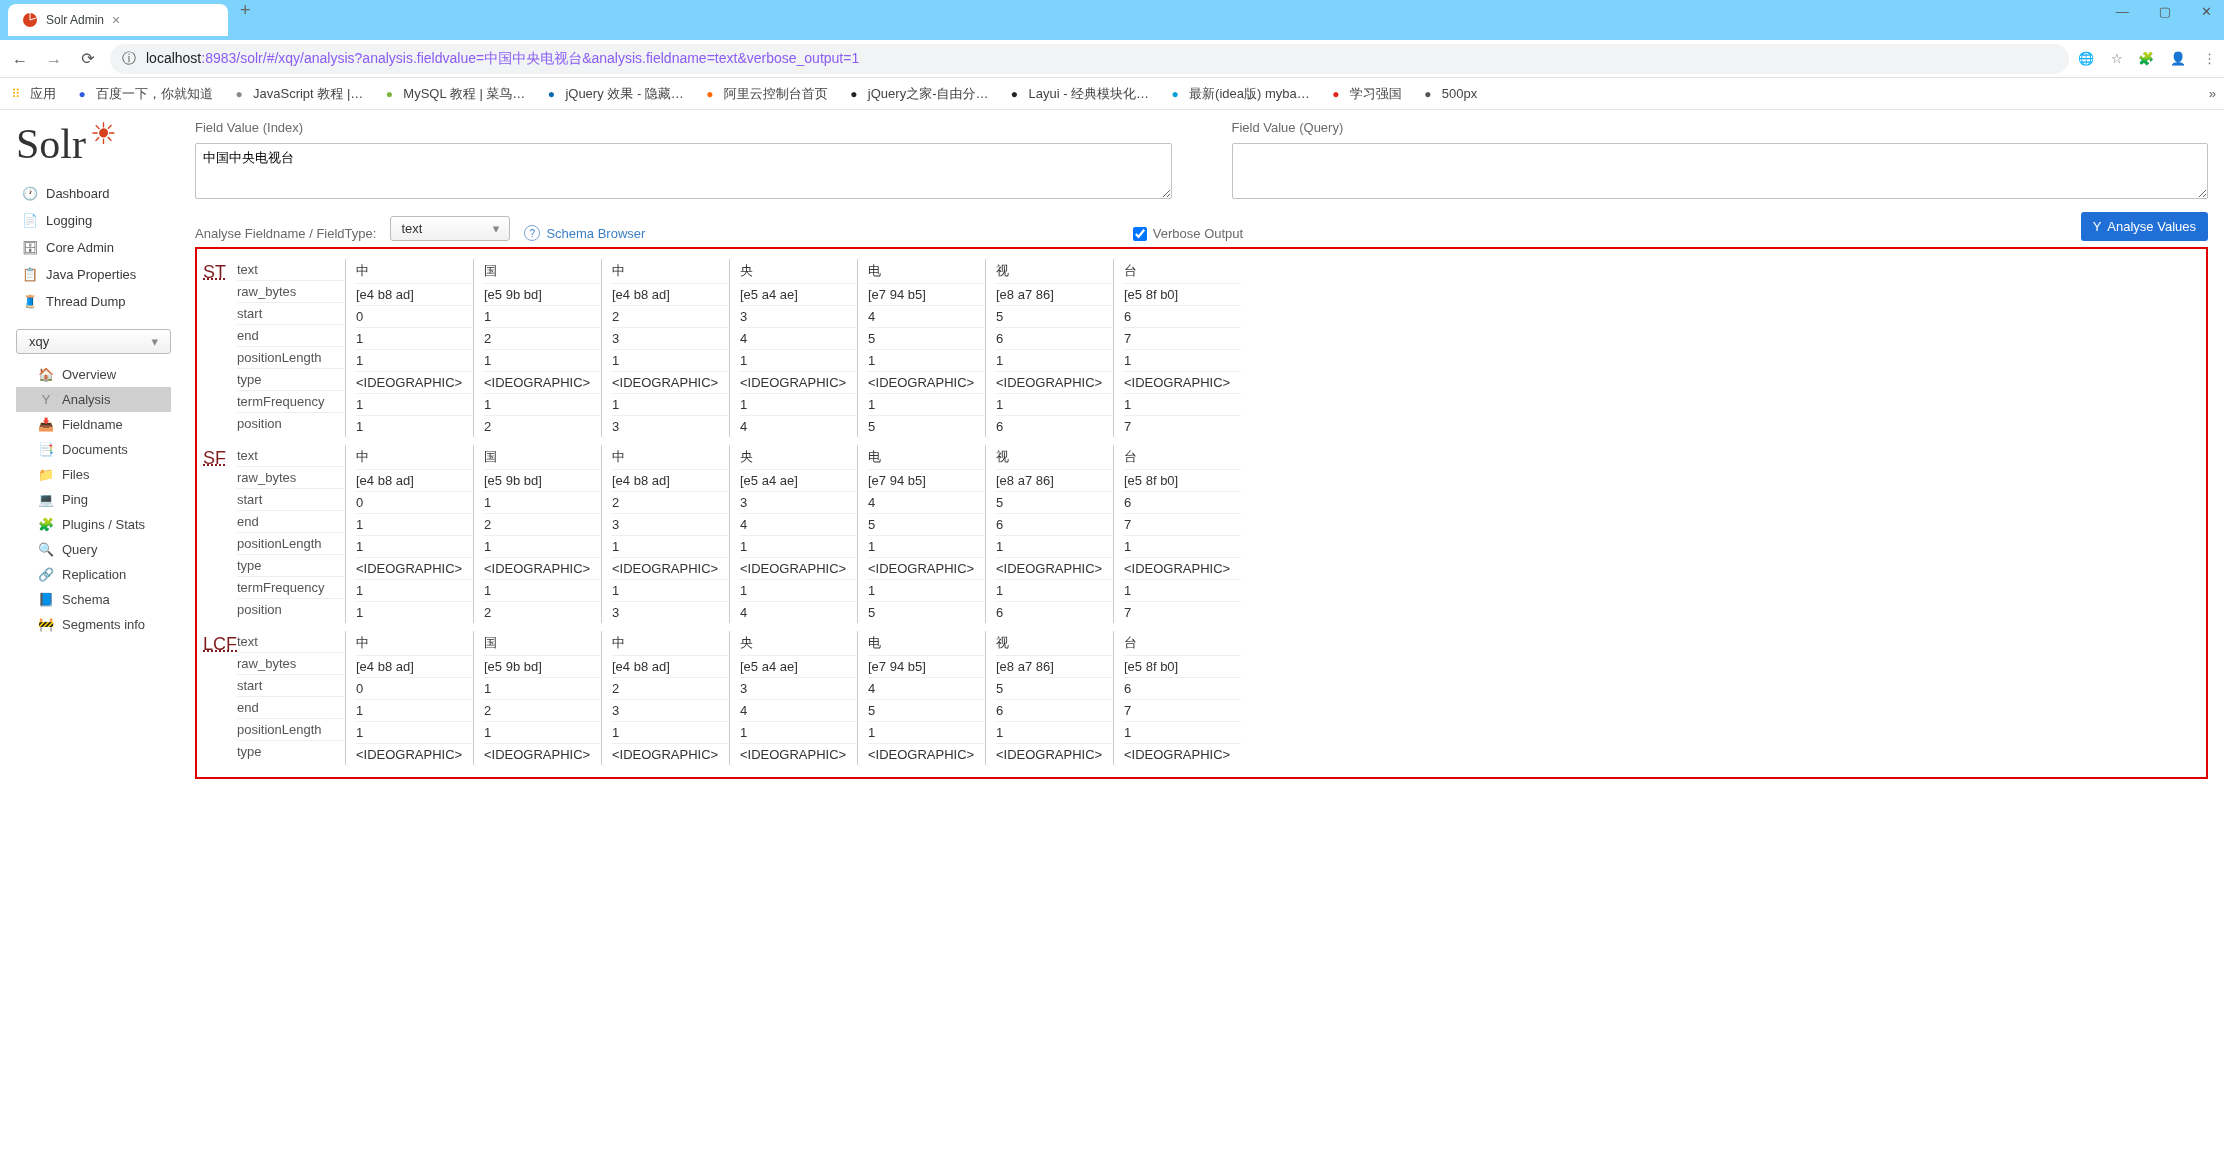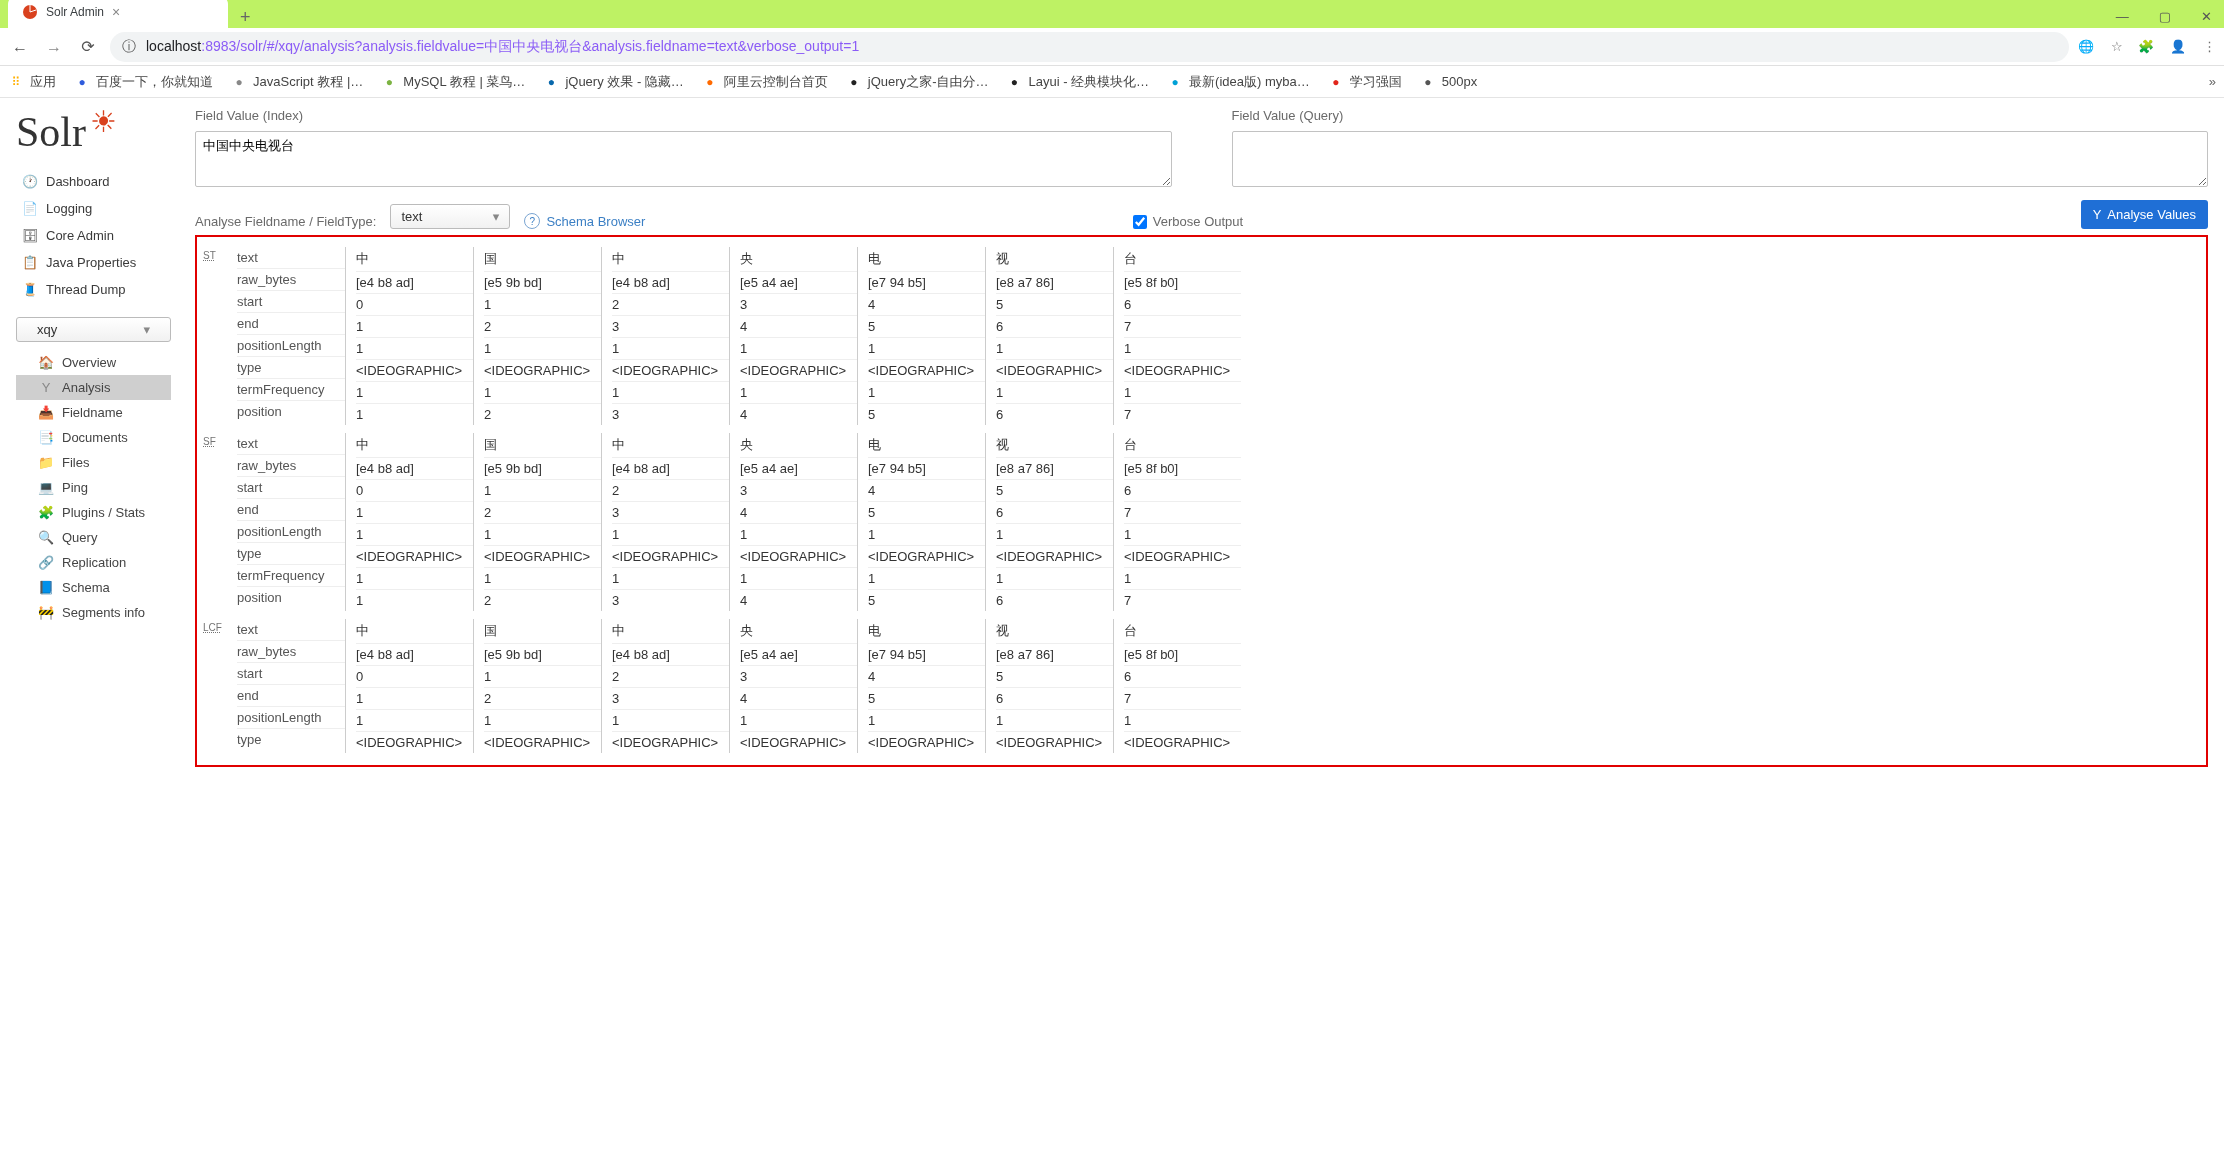--- a/index.html
+++ b/index.html
@@ -1,17 +1,17 @@
 <!DOCTYPE html>
 <html><head>
 <meta charset="utf-8">
 <style>
 *{box-sizing:border-box;margin:0;padding:0;font-family:"Segoe UI",Arial,sans-serif}
 body{background:#fff;color:#333;font-size:13px}
-.chrome-top{display:flex;align-items:flex-end;background:#bef264;height:28px}
+.chrome-top{display:flex;align-items:flex-start;background:#7dd3fc;height:40px}
 .tab{display:flex;align-items:center;background:#fff;border-radius:8px 8px 0 0;height:32px;margin-top:4px;margin-left:8px;padding:0 14px;gap:8px;min-width:220px}
 .tab-icon{width:16px;height:16px}
 .tab-title{font-size:12px;color:#3c4043}
 .tab-close{color:#888;font-size:14px;cursor:pointer}
 .new-tab{margin-left:12px;color:#666;font-size:18px;cursor:pointer}
 .window-controls{margin-left:auto;margin-right:6px;display:flex;gap:18px;color:#555;font-size:13px}
 .window-controls span{cursor:pointer;padding:4px 6px}
 .nav-bar{display:flex;align-items:center;height:38px;padding:0 8px;gap:10px;background:#fff;border-bottom:1px solid #e0e0e0}
 .nav-btn{color:#888;font-size:16px;cursor:pointer;width:24px;text-align:center}
 .nav-btn.active{color:#555}
@@ -26,39 +26,39 @@
 .bm-icon{width:16px;height:16px;display:inline-flex;align-items:center;justify-content:center;font-size:12px}
 .main{position:relative;padding:10px 16px 20px 16px}
 .layout{display:flex;gap:24px}
 .left-col{width:155px;flex-shrink:0}
 .logo-row{display:flex;align-items:flex-start;margin-bottom:12px}
 .logo-text{font-family:Georgia,serif;font-size:42px;color:#333}
 .logo-sun{color:#d9411e;font-size:30px;margin-left:4px;margin-top:-4px}
 .nav-list{list-style:none;margin-bottom:14px}
 .nav-list li{display:flex;align-items:center;gap:8px;padding:6px 6px;color:#3a3a3a;cursor:pointer;font-size:13px}
 .nav-list li .navicon{width:16px;text-align:center}
-.core-select{display:flex;align-items:center;justify-content:space-between;border:1px solid #bbb;border-radius:3px;padding:4px 20px;background:linear-gradient(#fff,#f1f1f1);font-size:13px;margin-bottom:8px;cursor:pointer}
+.core-select{display:flex;align-items:center;justify-content:space-between;border:1px solid #bbb;border-radius:3px;padding:4px 12px;background:linear-gradient(#fff,#f1f1f1);font-size:13px;margin-bottom:8px;cursor:pointer}
 .sub-list{list-style:none}
 .sub-list li{display:flex;align-items:center;gap:8px;padding:5px 6px 5px 22px;font-size:13px;color:#444;cursor:pointer}
 .sub-list li.active{background:#cfcfcf}
 .sub-list li .navicon{width:16px;text-align:center}
 .content{flex:1}
 .field-row{display:flex;gap:60px;margin-bottom:10px}
 .field-block{flex:1}
 .field-label{font-size:13px;color:#6a6a6a;margin-bottom:8px;display:block}
 .field-ta{width:100%;height:56px;border:1px solid #c2c2c2;border-radius:2px;padding:5px 7px;font-size:13px;resize:both}
 .controls-row{display:flex;align-items:flex-end;gap:14px;margin-bottom:6px}
 .lbl{font-size:13px;color:#6a6a6a}
 .select-box{display:flex;align-items:center;justify-content:space-between;border:1px solid #bbb;border-radius:3px;padding:4px 10px;background:linear-gradient(#fff,#f1f1f1);font-size:13px;width:120px;cursor:pointer}
 .schema-link{color:#3b7fc4;font-size:13px;display:flex;align-items:center;gap:6px;cursor:pointer}
 .verbose{margin-left:auto;display:flex;align-items:center;gap:6px;font-size:13px;color:#6a6a6a;margin-right:350px}
 .analyse-btn{background:#1f6fd6;color:#fff;border:none;border-radius:3px;padding:7px 12px;font-size:13px;display:flex;align-items:center;gap:6px;cursor:pointer;margin-left:auto}
 .redbox{border:2px solid #e10000;padding:10px 8px 4px 6px;overflow:auto}
 .analysis-stage{display:flex;margin-bottom:8px}
-.stage-label{width:34px;font-size:10px;color:#737373;text-decoration:underline dotted;padding-top:3px;cursor:help}
+.stage-label{width:34px;font-size:18px;color:#7f1d1d;text-decoration:underline dotted;padding-top:3px;cursor:help}
 .attr-names{width:108px;display:flex;flex-direction:column}
 .attr-names div{padding:3px 0;font-size:13px;color:#555;border-bottom:1px solid #eee;white-space:nowrap}
 .attr-names div:last-child{border-bottom:none}
 .token-col{border-left:1px solid #ccc;width:128px;display:flex;flex-direction:column;padding-left:10px}
 .token-col div{padding:3px 0;font-size:13px;color:#333;border-bottom:1px solid #eee;white-space:nowrap;overflow:hidden;text-overflow:ellipsis}
 .token-col div:last-child{border-bottom:none}
 .chk{width:14px;height:14px}
 svg{display:block}
 </style>
 </head>

